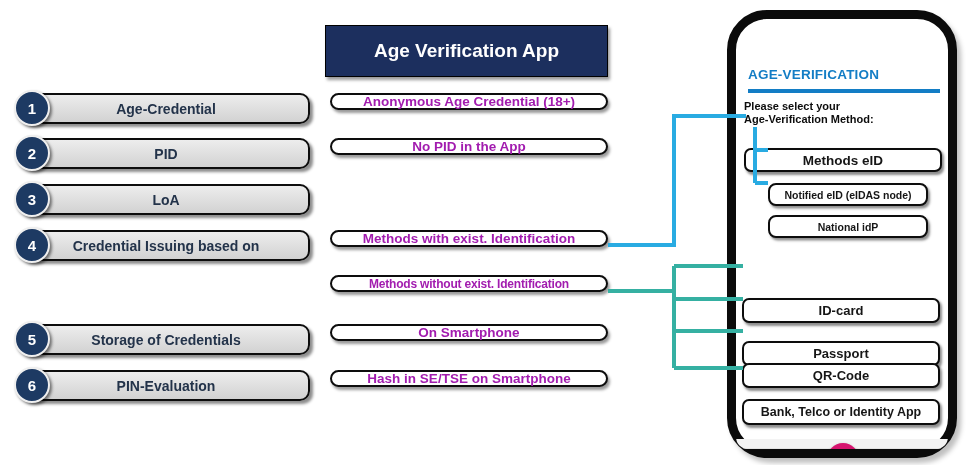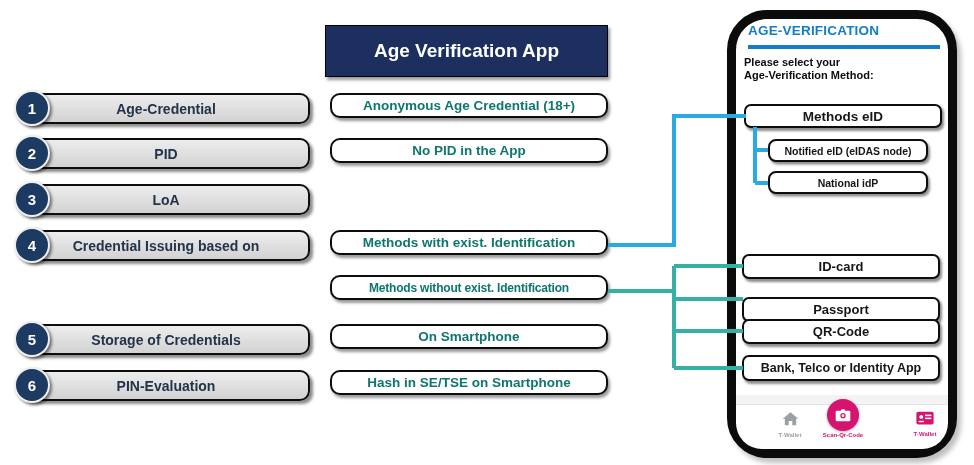--- a/index.html
+++ b/index.html
@@ -26,36 +26,36 @@
   }
   .num-circle{
     position:absolute;left:0;top:-3px;width:36px;height:36px;z-index:3;
     background:var(--circle-navy,#1D3A63);border:2px solid #efefef;border-radius:50%;
     box-shadow:2px 2px 3px rgba(0,0,0,.5);
     color:#fff;font-weight:bold;font-size:15px;
     display:flex;align-items:center;justify-content:center;box-sizing:border-box;
   }
   
   .mid-box{
-    position:absolute;left:330px;width:278px;height:25px;box-sizing:border-box;
+    position:absolute;left:330px;width:278px;height:17px;box-sizing:border-box;
     background:#fff;border:2.5px solid #0d0d0d;border-radius:10px;
     box-shadow:2px 3px 3px rgba(0,0,0,.4);
     display:flex;align-items:center;justify-content:center;
-    font-weight:bold;font-size:13.5px;color:#0f766e;white-space:nowrap;
+    font-weight:bold;font-size:13.5px;color:#a21caf;white-space:nowrap;
   }
   .mid-box.tight{font-size:12px;letter-spacing:-.2px;}
   .t93{top:93px}.t138{top:138px}.t184{top:184px}.t230{top:230px}
   .t275{top:275px}.t324{top:324px}.t370{top:370px}
   
   .phone{
     position:absolute;left:727px;top:10px;width:230px;height:448px;box-sizing:border-box;
     background:#fff;border:9px solid #0b0b0b;border-radius:40px;
     box-shadow:4px 5px 5px rgba(0,0,0,.25);z-index:1;
   }
-  .screen{position:absolute;inset:0;overflow:hidden;border-radius:26px;}
+  .screen{position:absolute;inset:0;overflow:hidden;border-radius:12px;margin-top:44px;}
   .p-title{
     position:absolute;left:12px;top:4px;
     color:var(--phone-blue,#137DC5);font-weight:bold;font-size:13.5px;letter-spacing:.2px;
   }
   .p-rule{position:absolute;left:12px;top:26px;width:192px;height:3.5px;background:var(--phone-blue,#137DC5);}
   .p-sub{position:absolute;left:8px;top:37px;font-weight:bold;font-size:11px;line-height:13px;color:#0c0c0c;}
   .p-btn{
     position:absolute;box-sizing:border-box;background:#fff;
     border:2.5px solid #0d0d0d;border-radius:7px;
     box-shadow:2px 2.5px 2.5px rgba(0,0,0,.45);

